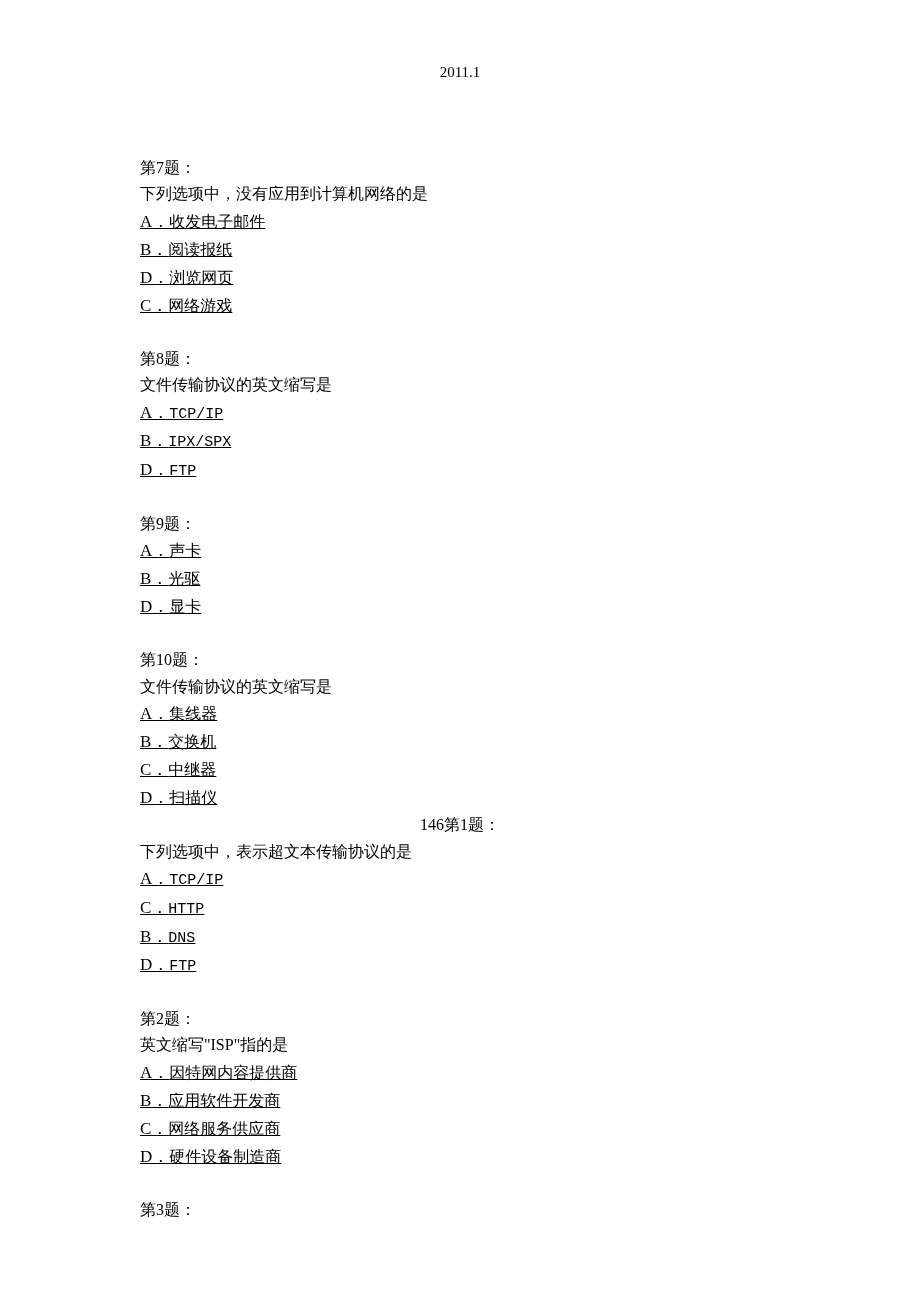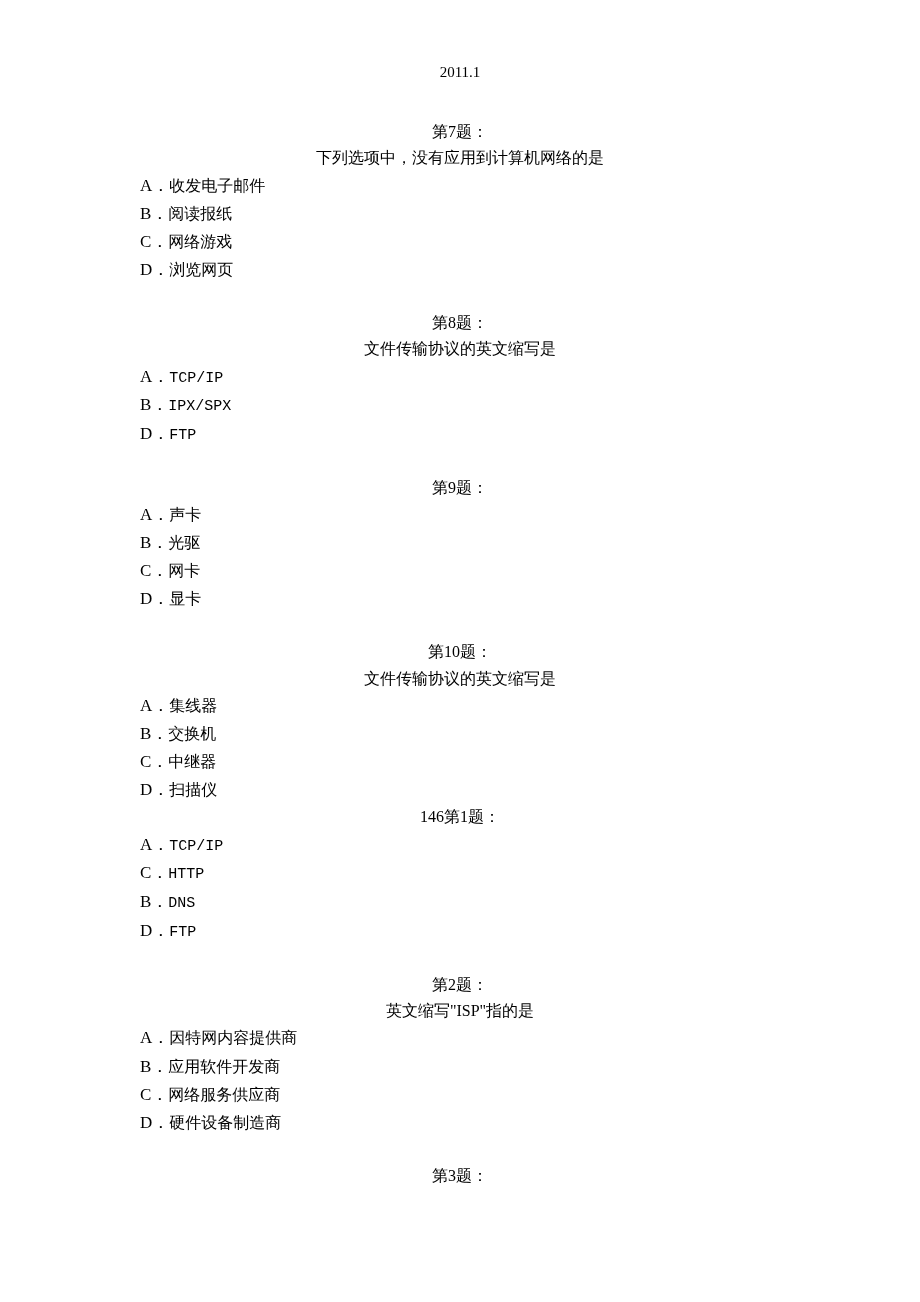--- a/index.html
+++ b/index.html
@@ -11,39 +11,38 @@
       font-family: "SimSun", "宋体", serif;
       font-size: 16px;
       color: #000;
       background: #fff;
       width: 920px;
       padding: 60px 140px 80px 140px;
       line-height: 1.65;
     }
     .page-header {
       text-align: center;
-      margin-bottom: 34px;
+      margin-bottom: 70px;
       font-size: 15px;
     }
     .question-block {
       margin-bottom: 26px;
     }
     .question-block:last-child {
       margin-bottom: 0;
     }
     .question-title {
       display: block;
-      text-align: center;
     }
     .question-prompt {
       display: block;
-      text-align: center;
     }
     .option {
       display: block;
+      text-decoration: underline;
     }
     .option-letter {
       font-family: "Times New Roman", serif;
       font-size: 17px;
     }
     .option-text {
       font-family: "SimSun", "宋体", serif;
     }
     .option-text.mono {
       font-family: "Courier New", monospace;
@@ -59,45 +58,45 @@
 <body>
 
 <div class="page-header">2011.1</div>
 
 <div id="questions-container">
     <div class="question-block">
       <span class="question-title">第7题：</span>
       <span class="question-prompt">下列选项中，没有应用到计算机网络的是</span>
       <span class="option"><span class="option-letter">A．</span><span class="option-text">收发电子邮件</span></span>
       <span class="option"><span class="option-letter">B．</span><span class="option-text">阅读报纸</span></span>
+      <span class="option"><span class="option-letter">D．</span><span class="option-text">浏览网页</span></span>
       <span class="option"><span class="option-letter">C．</span><span class="option-text">网络游戏</span></span>
-      <span class="option"><span class="option-letter">D．</span><span class="option-text">浏览网页</span></span>
     </div>
     <div class="question-block">
       <span class="question-title">第8题：</span>
       <span class="question-prompt">文件传输协议的英文缩写是</span>
       <span class="option"><span class="option-letter">A．</span><span class="option-text mono">TCP/IP</span></span>
       <span class="option"><span class="option-letter">B．</span><span class="option-text mono">IPX/SPX</span></span>
       <span class="option"><span class="option-letter">D．</span><span class="option-text mono">FTP</span></span>
     </div>
     <div class="question-block">
       <span class="question-title">第9题：</span>
       <span class="option"><span class="option-letter">A．</span><span class="option-text">声卡</span></span>
       <span class="option"><span class="option-letter">B．</span><span class="option-text">光驱</span></span>
-      <span class="option"><span class="option-letter">C．</span><span class="option-text">网卡</span></span>
       <span class="option"><span class="option-letter">D．</span><span class="option-text">显卡</span></span>
     </div>
     <div class="question-block">
       <span class="question-title">第10题：</span>
       <span class="question-prompt">文件传输协议的英文缩写是</span>
       <span class="option"><span class="option-letter">A．</span><span class="option-text">集线器</span></span>
       <span class="option"><span class="option-letter">B．</span><span class="option-text">交换机</span></span>
       <span class="option"><span class="option-letter">C．</span><span class="option-text">中继器</span></span>
       <span class="option"><span class="option-letter">D．</span><span class="option-text">扫描仪</span></span>
       <span class="inline-next">146第1题：</span>
+      <span class="question-prompt">下列选项中，表示超文本传输协议的是</span>
       <span class="option"><span class="option-letter">A．</span><span class="option-text mono">TCP/IP</span></span>
       <span class="option"><span class="option-letter">C．</span><span class="option-text mono">HTTP</span></span>
       <span class="option"><span class="option-letter">B．</span><span class="option-text mono">DNS</span></span>
       <span class="option"><span class="option-letter">D．</span><span class="option-text mono">FTP</span></span>
     </div>
     <div class="question-block">
       <span class="question-title">第2题：</span>
       <span class="question-prompt">英文缩写"ISP"指的是</span>
       <span class="option"><span class="option-letter">A．</span><span class="option-text">因特网内容提供商</span></span>
       <span class="option"><span class="option-letter">B．</span><span class="option-text">应用软件开发商</span></span>

